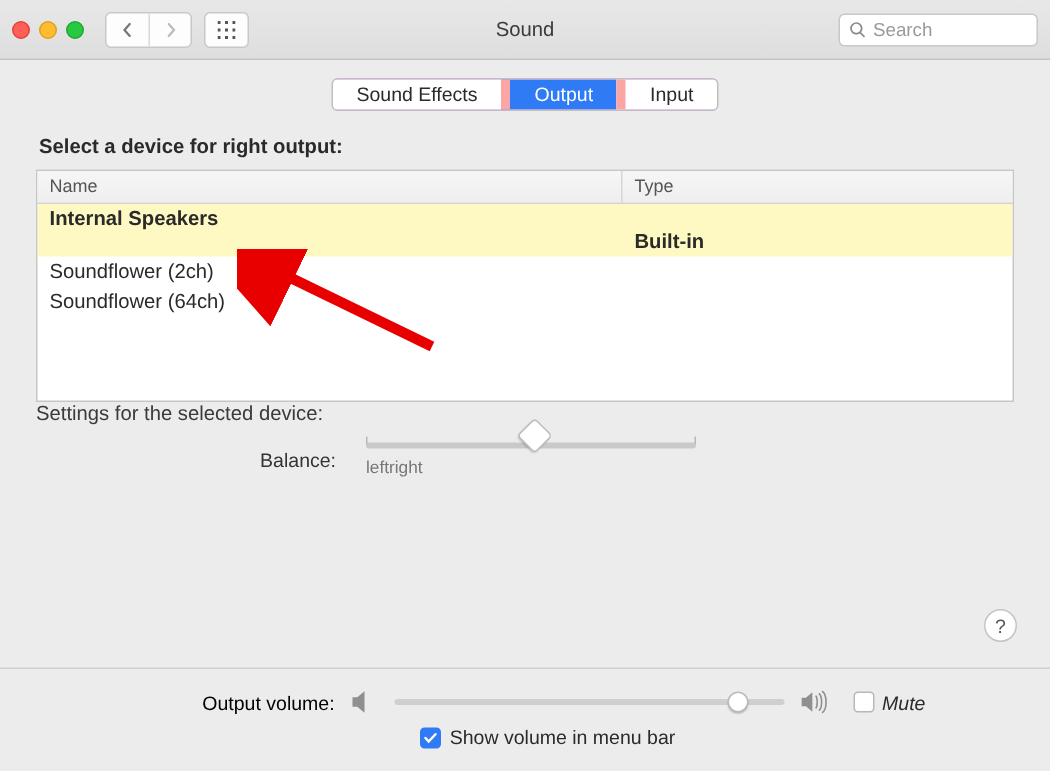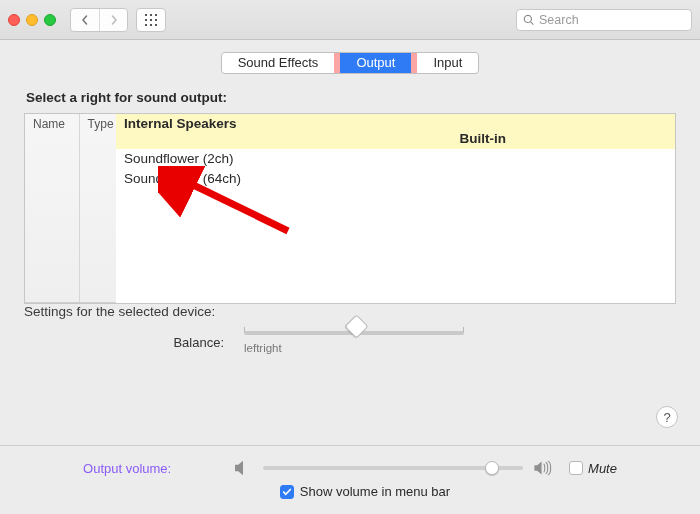--- a/index.html
+++ b/index.html
@@ -39,21 +39,21 @@
   .grid-btn {
     width:30px; height:24px; border:1px solid #c8c8c8; border-radius:4px;
     background:#fdfdfd; margin-left:8px; display:flex;align-items:center;justify-content:center;
     color:#666; font-size:13px; cursor:default;
   }
   .title {
     position:absolute; left:0; right:0; text-align:center;
     font-size:13.5px; color:#3b3b3b; font-weight:400; pointer-events:none;
   }
   .search {
-    margin-left:auto; width:176px; height:22px;
+    margin-left:auto; width:133px; height:22px;
     border:1px solid #c8c8c8; border-radius:4px; background:#fff;
     display:flex; align-items:center; padding:0 6px; gap:4px;
     color:#9a9a9a; font-size:12.5px;
   }
   .search svg { width:12px; height:12px; fill:#8a8a8a; }
 
   
   .tabs-row { display:flex; justify-content:center; padding:12px 0 10px; }
   .tabs {
     display:flex; border:1px solid #bfbfbf; border-radius:4px;
@@ -65,30 +65,30 @@
     display:flex; align-items:center;
   }
   .tab + .tab { border-left:6px solid #fca5a5; }
   .tab.active { background:#2f7bf6; color:#fff; }
 
   
   .panel { padding:0 24px; }
   .section-title { font-weight:600; font-size:13.5px; margin:6px 0 8px 2px; }
 
   .device-table {
-    border:1px solid #c6c6c6; background:#fff; height:191px;
-    display:flex; flex-direction:row;
+    border:1px solid #c6c6c6; background:#fff; height:155px;
+    display:flex; flex-direction:column;
   }
   .thead {
     display:flex; background:linear-gradient(#f6f6f6,#efefef);
     border-bottom:1px solid #d2d2d2; font-size:12px; color:#555;
   }
   .th { padding:3px 8px 4px; }
   .th.name { flex:0 0 60%; border-right:1px solid #d6d6d6;}
-  .th.type { flex:1;text-align:right; }
+  .th.type { flex:1; }
   .tbody { flex:1; overflow:auto; }
   .trow { display:flex; font-size:13.5px; }
   .trow .td { padding:2px 8px 3px; }
   .trow .td.name { flex:0 0 60%; }
   .trow .td.type { flex:1;margin-top:15px; }
   .trow.selected { background:#fef9c3;font-weight:bold; }
 
   .settings-title { font-size:13.5px; color:#3a3a3a; }
 
   .balance-row {
@@ -118,21 +118,21 @@
     font-size:13px; color:#555; cursor:default;
   }
   .divider { position:absolute; left:0; right:0; bottom:68px; height:1px; background:#cfcfcf; }
 
   .footer {
     position:absolute; left:0; right:0; bottom:0; height:62px;
     display:flex; flex-direction:column; align-items:center; gap:6px;
     padding-top:6px;
   }
   .vol-row { display:flex; align-items:center; gap:10px; }
-  .vol-label { width:140px; font-size:13px; color:#8b5cf6; }
+  .vol-label { width:140px; text-align:right; font-size:13px; color:#000000; }
   .vol-slider { width:260px; position:relative; height:20px; display:flex; align-items:center;}
   .vol-track { height:4px; width:100%; background:#cfcfcf; border-radius:2px; position:relative;}
   .vol-thumb {
     position:absolute; top:50%; transform:translate(-50%,-50%);
     width:14px; height:14px; border-radius:50%;
     background:#fff; border:1px solid #b9b9b9; box-shadow:0 1px 1px rgba(0,0,0,.2);
   }
   .spk-icon { width:20px; height:16px; fill:#8f8f8f; }
   .mute-box { display:flex; align-items:center; gap:5px; margin-left:6px; font-size:13px;font-style:italic; }
   .chk {
@@ -175,38 +175,39 @@
           <rect x="10" y="0" width="2" height="2"></rect>
         <rect x="0" y="5" width="2" height="2"></rect>
           <rect x="5" y="5" width="2" height="2"></rect>
           <rect x="10" y="5" width="2" height="2"></rect>
         <rect x="0" y="10" width="2" height="2"></rect>
           <rect x="5" y="10" width="2" height="2"></rect>
           <rect x="10" y="10" width="2" height="2"></rect>
       </g>
     </svg>
   </div>
+  <div class="title">Sound</div>
   <div class="search">
     <svg viewBox="0 0 16 16">
         <path d="M6.5 1a5.5 5.5 0 014.2 9l3.6 3.6-1 1L9.7 11a5.5 5.5 0 11-3.2-10zm0 1.5a4 4 0 100 8 4 4 0 000-8z"></path>
       </svg>
     <span>Search</span>
   </div>
 </div>
 
 <div class="tabs-row">
   <div class="tabs">
     <div class="tab">Sound Effects</div>
     <div class="tab active">Output</div>
     <div class="tab">Input</div>
   </div>
 </div>
 
 <div class="panel">
-  <div class="section-title">Select a right for sound output:</div>
+  <div class="section-title">Select a device for right output:</div>
 
   <div class="device-table">
     <div class="thead">
       <div class="th name">Name</div>
       <div class="th type">Type</div>
     </div>
     <div class="tbody">
       <div class="trow selected">
         <div class="td name">Internal Speakers</div>
         <div class="td type">Built-in</div>

